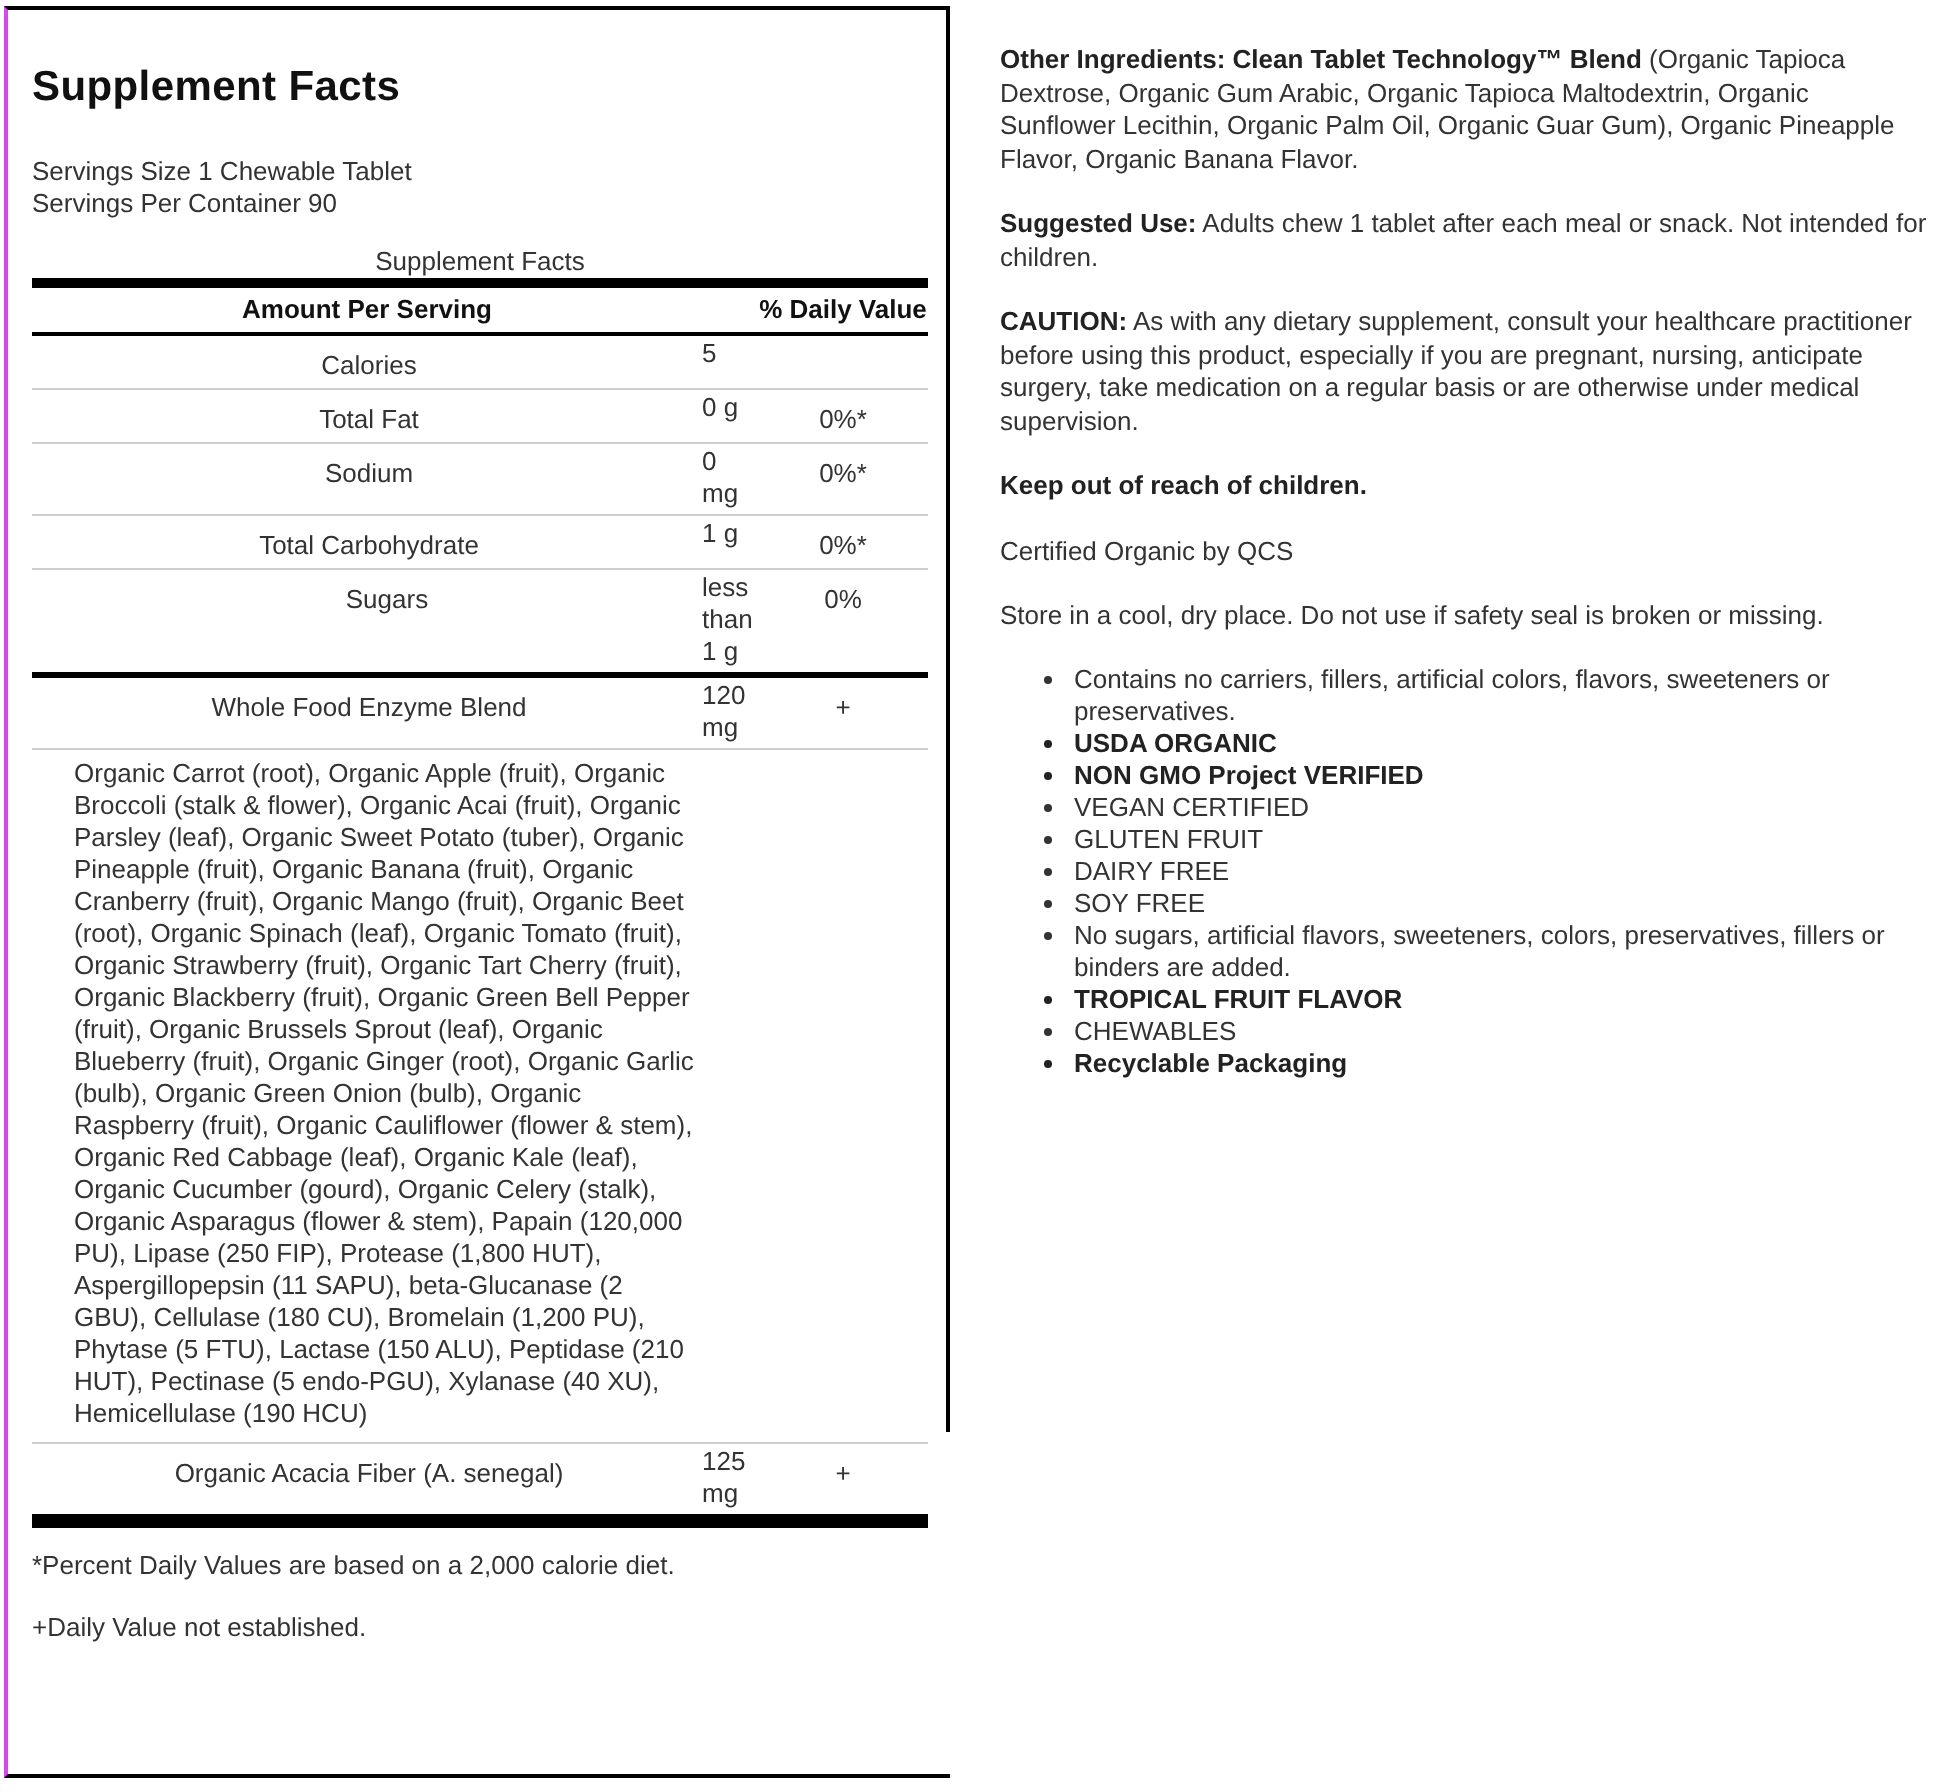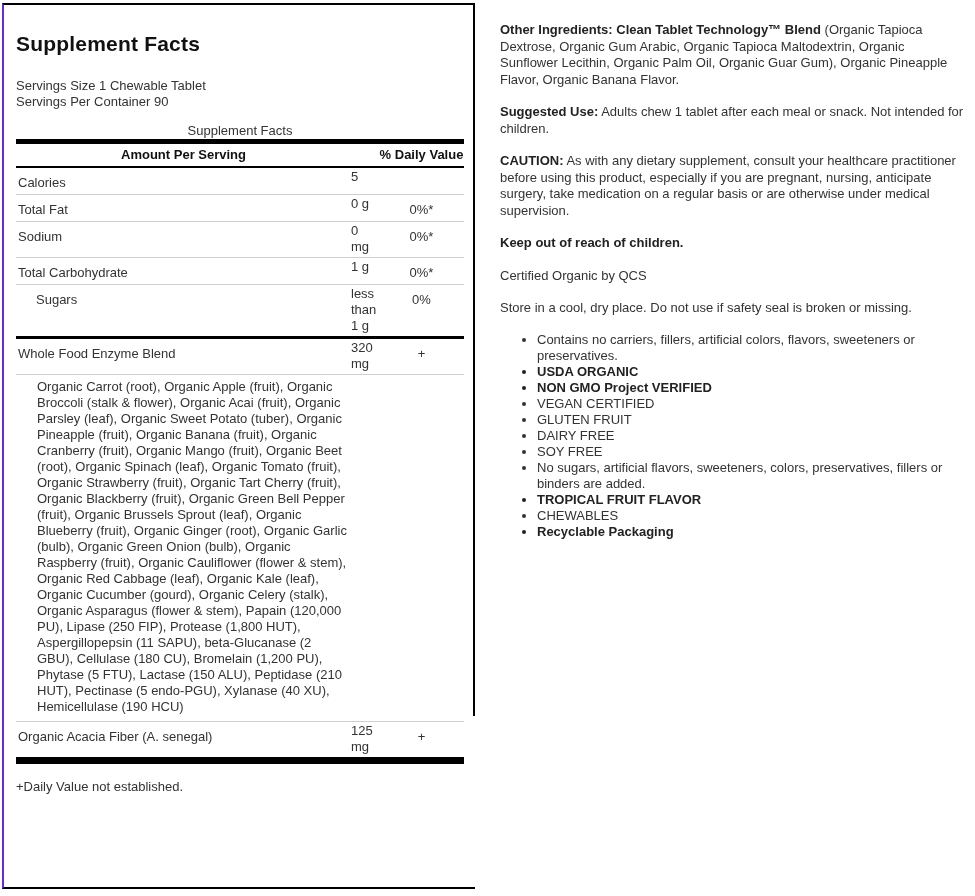--- a/index.html
+++ b/index.html
@@ -7,21 +7,21 @@
     width:975px; height:896px; position:relative;
     background:#ffffff; color:#333;
     font-family:"Liberation Sans", sans-serif;
     font-size:13px; line-height:16px;
   }
 
   
   .panel {
     position:absolute; left:2px; top:3px;
     width:473px; height:886px; box-sizing:border-box;
-    border-left:2px solid #6d28d9; border-top:2px solid #000; border-bottom:2px solid #000;
+    border-left:2px solid #d946ef; border-top:2px solid #000; border-bottom:2px solid #000;
     background:#fff;
   }
   .panel-right-border {
     position:absolute; top:0; right:0; width:2px; height:711px; background:#000;
   }
   .panel-title {
     margin:27px 0 0 12px;
     font-size:21px; line-height:24px; font-weight:bold; color:#111;
     letter-spacing:.2px;
   }
@@ -37,21 +37,21 @@
   col.c-amount { width:28px; }
   col.c-dv     { width:85px; }
   thead tr { border-top:5px solid #000; border-bottom:2px solid #000; }
   th { font-weight:bold; color:#111; padding:2px 0 3px; line-height:17px; vertical-align:middle; }
   th.aps { }
   th.dvh { text-align:center; }
   tbody tr { border-top:1px solid #cfcfcf; }
   tbody tr.thick-top { border-top:3px solid #000;margin-left:37px; }
   tbody tr.bar-bottom { border-bottom:7px solid #000; }
   td { vertical-align:top; padding:0; }
-  td.lbl { padding:7px 0 3px 2px; }
+  td.lbl { padding:7px 0 3px 2px;text-align:center; }
   td.lbl.ind { padding-left:20px; }
   td.amt { padding:1px 0 2px; }
   td.dvv { padding:7px 0 2px; text-align:center; }
   td.ing-cell { padding:4px 0 6px 21px; }
 
   .fn1 { margin:11px 0 0 12px; }
   .fn2 { margin:15px 0 0 12px; }
 
   
   .right-col { position:absolute; left:500px; top:6px; width:465px; }
@@ -110,36 +110,37 @@
         <td class="amt">1 g</td>
         <td class="dvv">0%*</td>
       </tr>
       <tr>
         <td class="lbl ind">Sugars</td>
         <td class="amt">less than 1 g</td>
         <td class="dvv">0%</td>
       </tr>
       <tr class="thick-top">
         <td class="lbl">Whole Food Enzyme Blend</td>
-        <td class="amt">320 mg</td>
+        <td class="amt">120 mg</td>
         <td class="dvv">+</td>
       </tr>
       <tr>
         <td class="ing-cell">Organic Carrot (root), Organic Apple (fruit), Organic Broccoli (stalk &amp; flower), Organic Acai (fruit), Organic Parsley (leaf), Organic Sweet Potato (tuber), Organic Pineapple (fruit), Organic Banana (fruit), Organic Cranberry (fruit), Organic Mango (fruit), Organic Beet (root), Organic Spinach (leaf), Organic Tomato (fruit), Organic Strawberry (fruit), Organic Tart Cherry (fruit), Organic Blackberry (fruit), Organic Green Bell Pepper (fruit), Organic Brussels Sprout (leaf), Organic Blueberry (fruit), Organic Ginger (root), Organic Garlic (bulb), Organic Green Onion (bulb), Organic Raspberry (fruit), Organic Cauliflower (flower &amp; stem), Organic Red Cabbage (leaf), Organic Kale (leaf), Organic Cucumber (gourd), Organic Celery (stalk), Organic Asparagus (flower &amp; stem), Papain (120,000 PU), Lipase (250 FIP), Protease (1,800 HUT), Aspergillopepsin (11 SAPU), beta-Glucanase (2 GBU), Cellulase (180 CU), Bromelain (1,200 PU), Phytase (5 FTU), Lactase (150 ALU), Peptidase (210 HUT), Pectinase (5 endo-PGU), Xylanase (40 XU), Hemicellulase (190 HCU)</td>
         <td></td>
         <td></td>
       </tr>
       <tr class="bar-bottom">
         <td class="lbl">Organic Acacia Fiber (A. senegal)</td>
         <td class="amt">125 mg</td>
         <td class="dvv">+</td>
       </tr>
     </tbody>
   </table>
 
+  <div class="fn1">*Percent Daily Values are based on a 2,000 calorie diet.</div>
   <div class="fn2">+Daily Value not established.</div>
 </div>
 
 <div class="right-col">
 
   <p><b>Other Ingredients: Clean Tablet Technology™ Blend</b><span> (Organic Tapioca Dextrose, Organic Gum Arabic, Organic Tapioca Maltodextrin, Organic Sunflower Lecithin, Organic Palm Oil, Organic Guar Gum), Organic Pineapple Flavor, Organic Banana Flavor.</span></p>
 
   <p><b>Suggested Use:</b><span> Adults chew 1 tablet after each meal or snack. Not intended for children.</span></p>
 
   <p><b>CAUTION:</b><span> As with any dietary supplement, consult your healthcare practitioner before using this product, especially if you are pregnant, nursing, anticipate surgery, take medication on a regular basis or are otherwise under medical supervision.</span></p>

